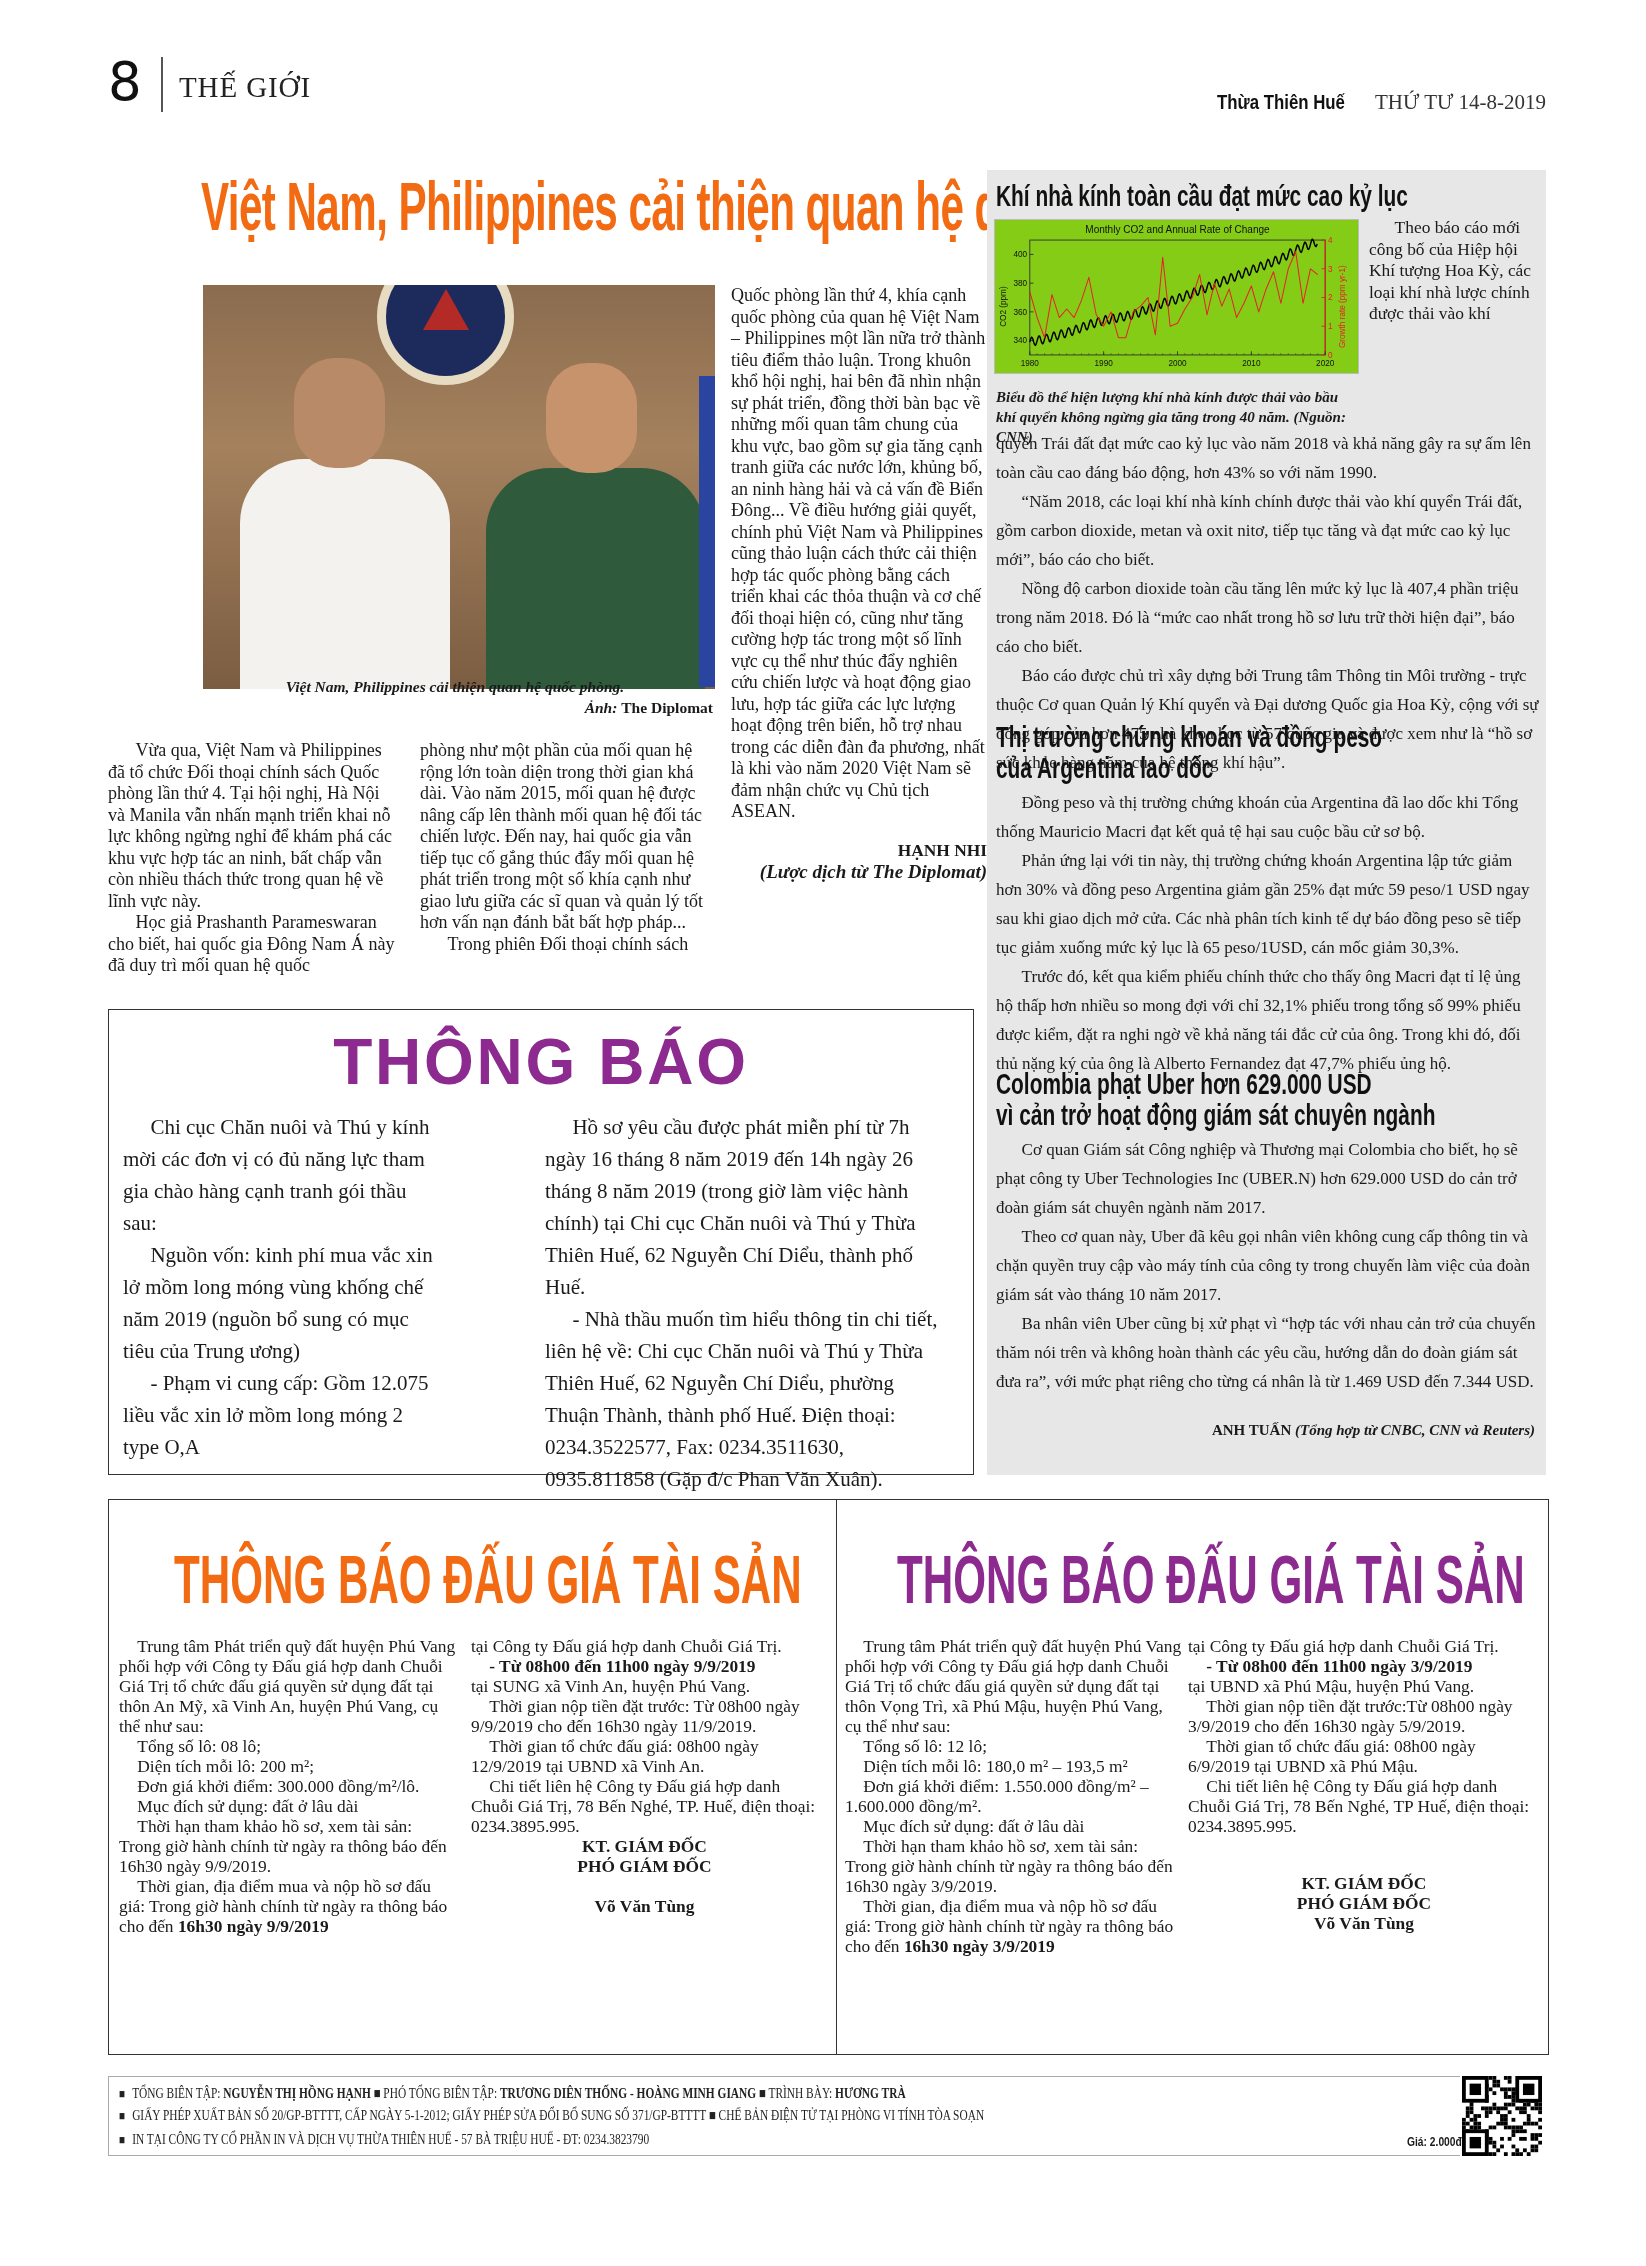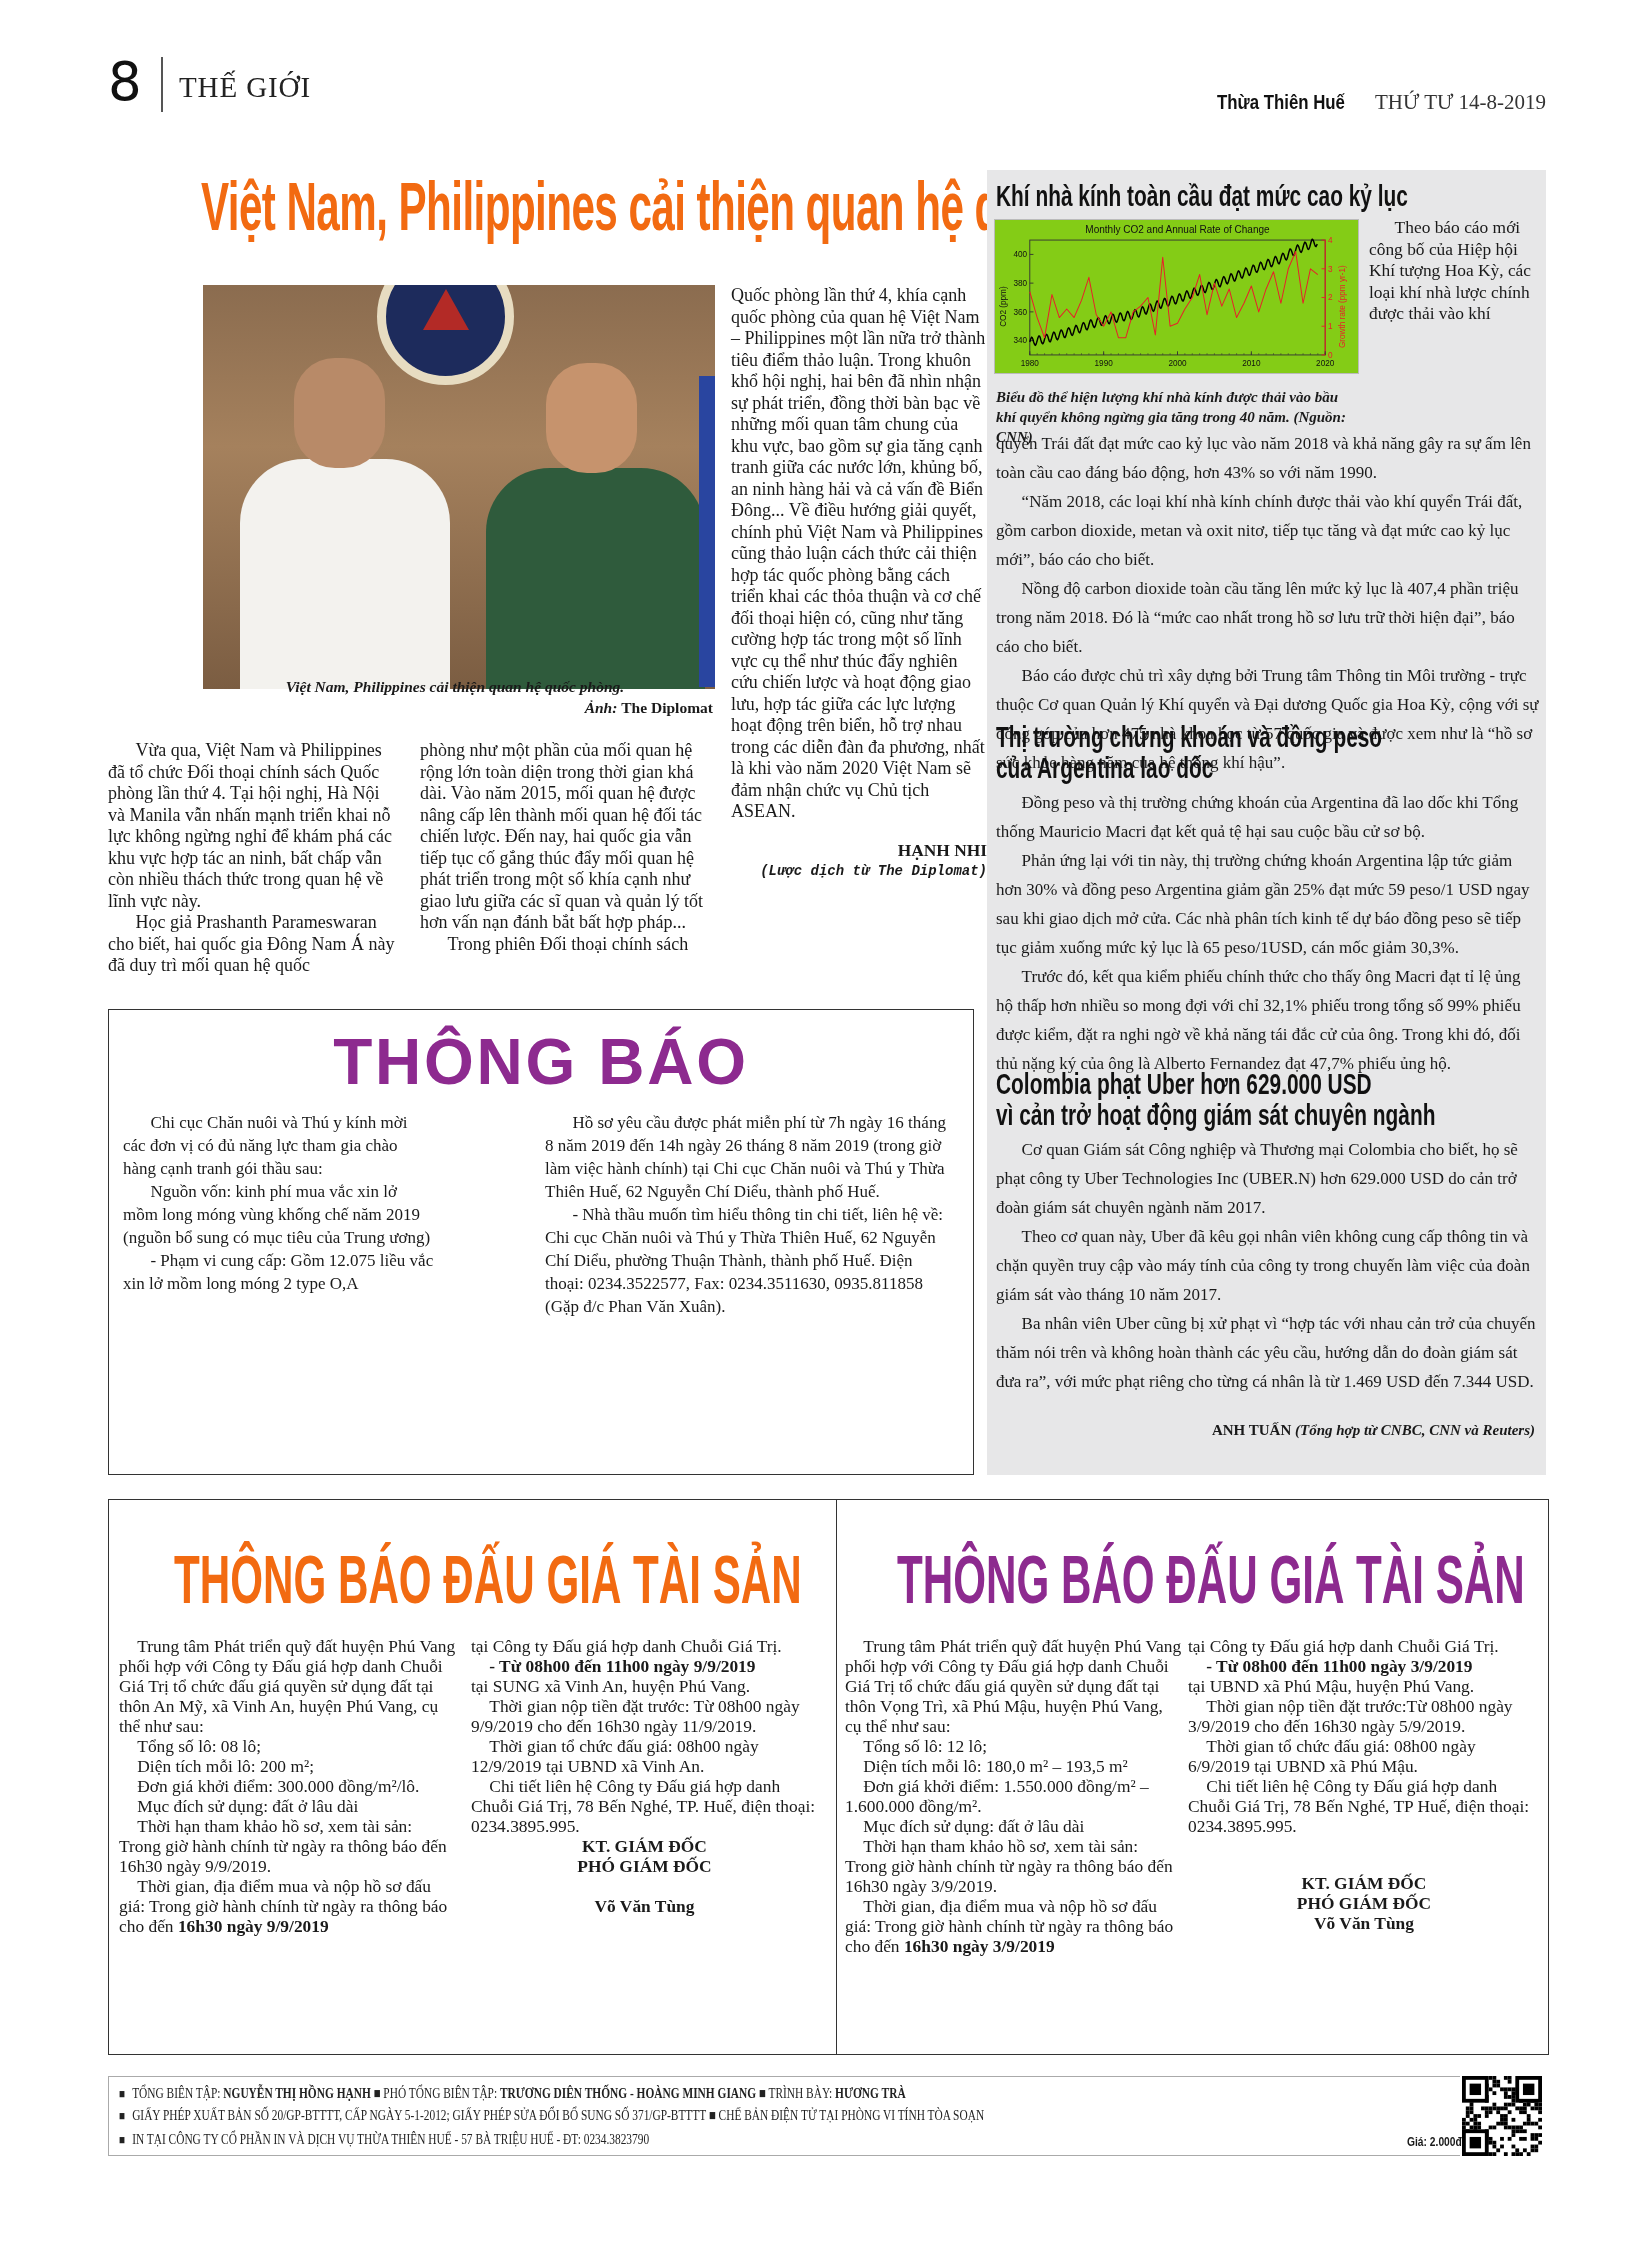--- a/index.html
+++ b/index.html
@@ -30,21 +30,21 @@
   .credit { left: 512px; top: 699px; width: 201px; font-size: 15.5px; text-align: right; }
   .credit i { font-weight: bold; }
   .credit b { font-weight: bold; }
 
   .body { font-size: 18px; line-height: 21.5px; text-align: left; }
   .body p { text-indent: 27.4px; }
   .col-a { left: 108px; top: 740px; width: 292px; }
   .col-b { left: 420px; top: 740px; width: 292px; }
   .col-c { left: 731px; top: 285px; width: 256px; }
   .byline { text-align: right; font-weight: bold; font-size: 17.4px; margin-top: 17px; }
-  .byline-sub { text-align: right; font-style: italic; font-weight: bold; font-size: 14px; font-family: Liberation Mono, monospace; }
+  .byline-sub { text-align: right; font-style: italic; font-weight: bold; font-size: 19px; }
 
   
   .rcol { left: 987px; top: 170px; width: 559px; height: 1305px; background: #e7e7e8; }
   .rh { font-family: "Liberation Sans", sans-serif; font-weight: bold; color: #111; font-size: 29px; line-height: 31px; transform: scaleX(0.72); transform-origin: left; white-space: nowrap; }
   .rbody { font-size: 17px; line-height: 29px; }
   .rbody p { text-indent: 25.6px; }
   .rh1 { left: 996px; top: 181px; }
   .chart-box { left: 994px; top: 219px; width: 365px; height: 155px; background: #84cc16; border: 0.9px solid #bbb; }
   .chart-cap { left: 996px; top: 387px; width: 365px; font-style: italic; font-weight: bold; font-size: 15px; line-height: 20px; }
   .theo { left: 1369px; top: 217px; width: 174px; font-size: 17.4px; line-height: 21.5px; }
@@ -53,21 +53,21 @@
   .r2body { left: 996px; top: 788px; width: 544px; }
   .rh3 { left: 996px; top: 1069px; }
   .r3body { left: 996px; top: 1135px; width: 544px; }
   .rsign { left: 996px; top: 1422px; width: 539px; text-align: right; font-size: 15px; font-weight: bold; }
   .rsign i { }
 
   
   .box { border: 1.8px solid #333; background: #fff; }
   .notice { left: 108px; top: 1009px; width: 866px; height: 466px; }
   .notice-title { left: 108px; top: 1025px; width: 866px; text-align: center; font-family: "Liberation Sans", sans-serif; font-weight: bold; font-size: 64px; color: #8d2a8f; letter-spacing: 2.7px; }
-  .ncol { font-size: 17px; line-height: 23px; }
+  .ncol { font-size: 21px; line-height: 32px; }
   .ncol p { text-indent: 27.4px; }
 
   
   .auction { top: 1499px; height: 556px; }
   .auc-l { left: 108px; width: 728px; border-right: none; }
   .auc-r { left: 836px; width: 713px; }
   .auc-title { top: 1535px; font-family: "Liberation Sans", sans-serif; font-weight: bold; font-size: 68px; line-height: 88px; white-space: nowrap; transform: scaleX(0.62); transform-origin: left; }
   .auc-title-l { left: 174px; color: #f26a11; }
   .auc-title-r { left: 897px; color: #8d2a8f; }
   .abody { font-size: 17.4px; line-height: 20px; }

